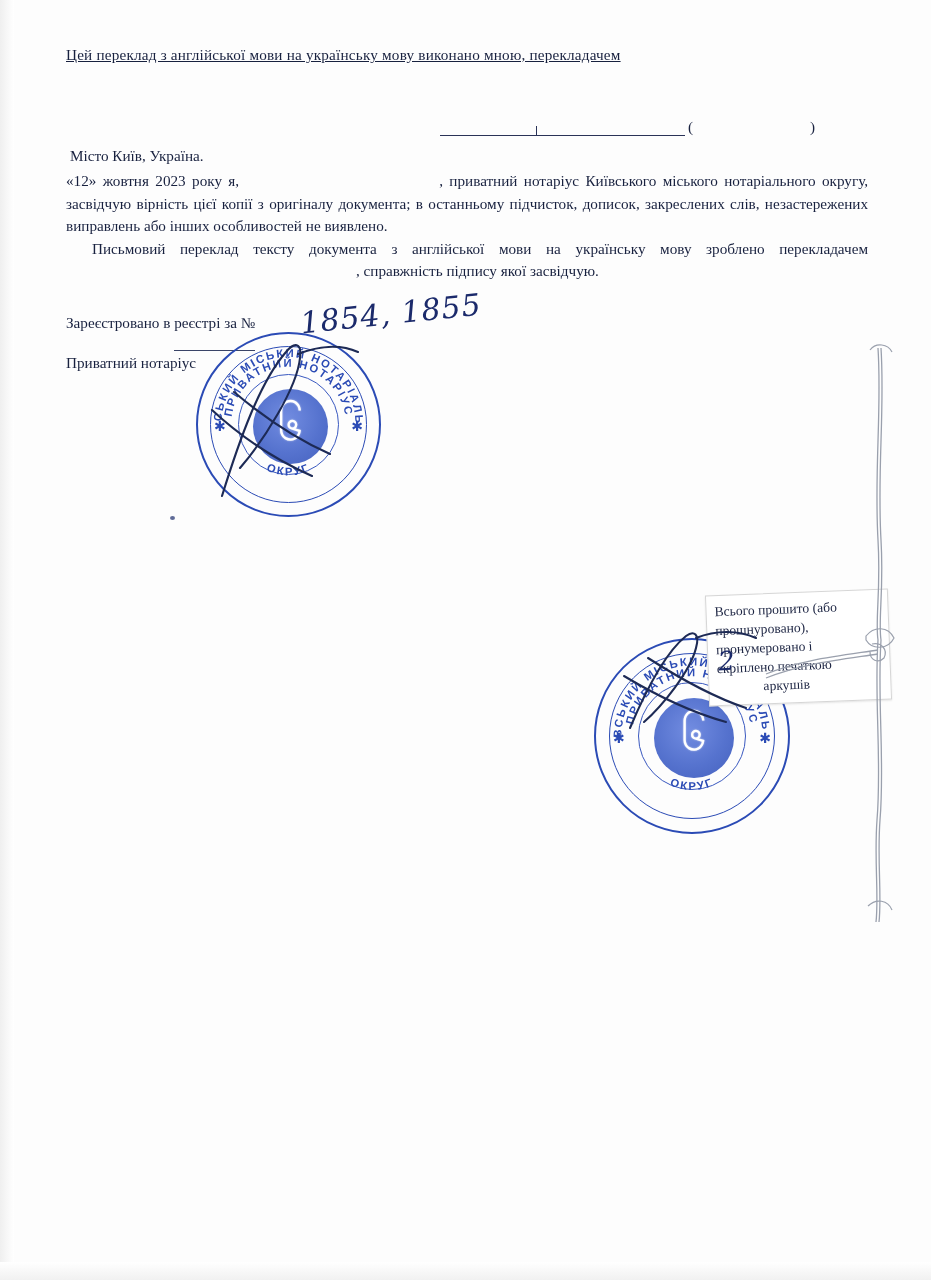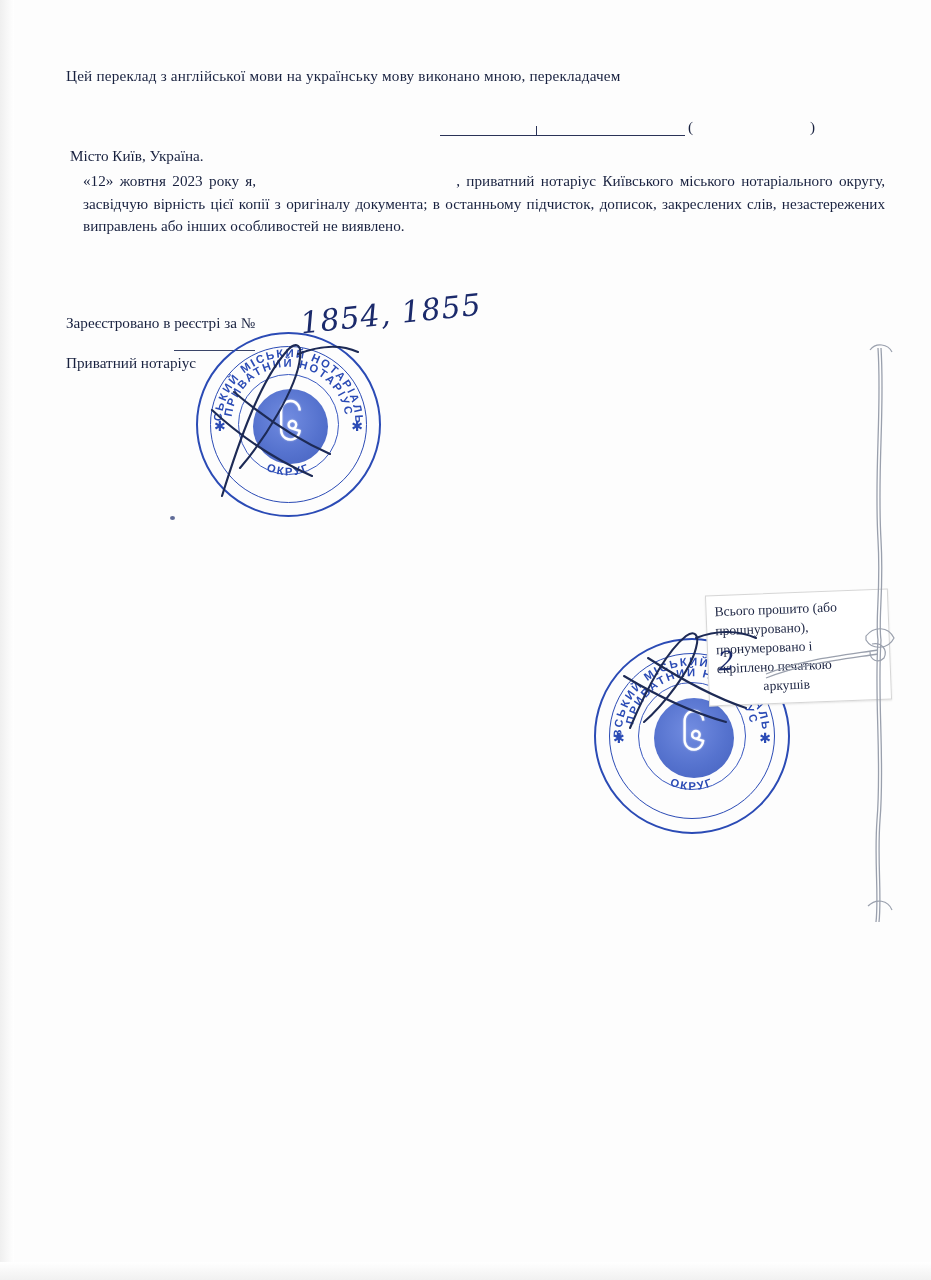--- a/index.html
+++ b/index.html
@@ -34,23 +34,24 @@
 
   .doc-text {
     position: absolute;
     font-size: 15.2px;
     line-height: 22.5px;
     color: #18213f;
   }
 
   .heading-line {
     left: 66px;
-    top: 65px;
+    top: 44px;
     width: 800px;
     letter-spacing: 0.2px;
+    text-decoration: underline;
   }
 
   .sig-line-row {
     position: absolute;
     left: 440px;
     top: 118px;
     width: 400px;
     height: 26px;
     font-size: 15.2px;
     color: #18213f;
@@ -85,21 +86,20 @@
   .city-line {
     left: 70px;
     top: 145px;
   }
 
   .para-block {
     left: 66px;
     top: 170px;
     width: 802px;
     text-align: justify;
-    margin-left: 17px;
   }
   .para-block p {
     margin: 0;
     text-align: justify;
   }
   .para-1 { text-indent: 0; }
   .para-2 { text-indent: 26px; margin-top: 2px; }
   .para-3 { text-indent: 26px; }
   .gap-inline {
     display: inline-block;
@@ -295,20 +295,23 @@
     <div class="sig-tick"></div>
     <span class="sig-paren-open">(</span>
     <span class="sig-paren-close">)</span>
   </div>
 
   <div class="doc-text city-line">Місто Київ, Україна.</div>
 
   <div class="doc-text para-block">
     <p class="para-1">
       <span>«12»  жовтня  2023  року  я,</span><span class="gap-inline"></span><span>,  приватний  нотаріус  Київського  міського нотаріального  округу,  засвідчую  вірність  цієї  копії  з  оригіналу  документа;  в  останньому підчисток,  дописок,  закреслених  слів,  незастережених  виправлень  або  інших  особливостей  не виявлено.</span>
+    </p>
+    <p class="para-2">
+      <span>Письмовий  переклад  тексту  документа  з  англійської  мови  на  українську  мову  зроблено перекладачем</span><span class="gap-inline-2"></span><span>,  справжність  підпису  якої  засвідчую.</span>
     </p>
   </div>
 
   <div class="doc-text register-line">
     <span>Зареєстровано в </span><span class="register-underline">реєстрі за №</span>
   </div>
   <div class="handwrite-register">1854, 1855</div>
 
   <div class="doc-text notary-label">Приватний нотаріус</div>
 

